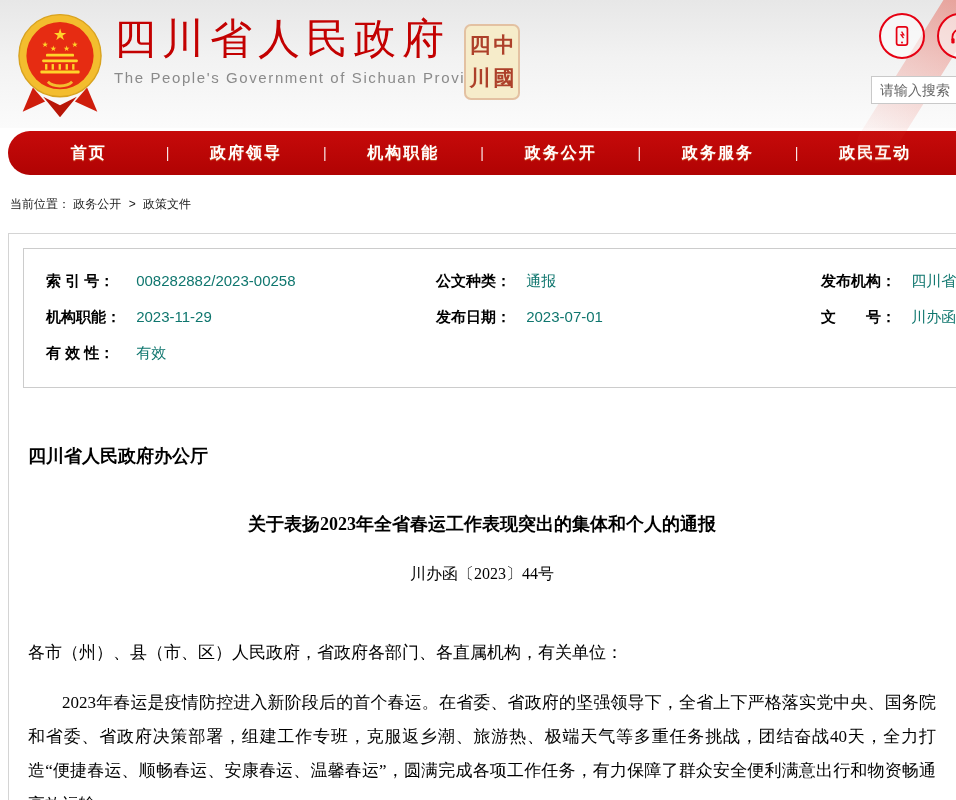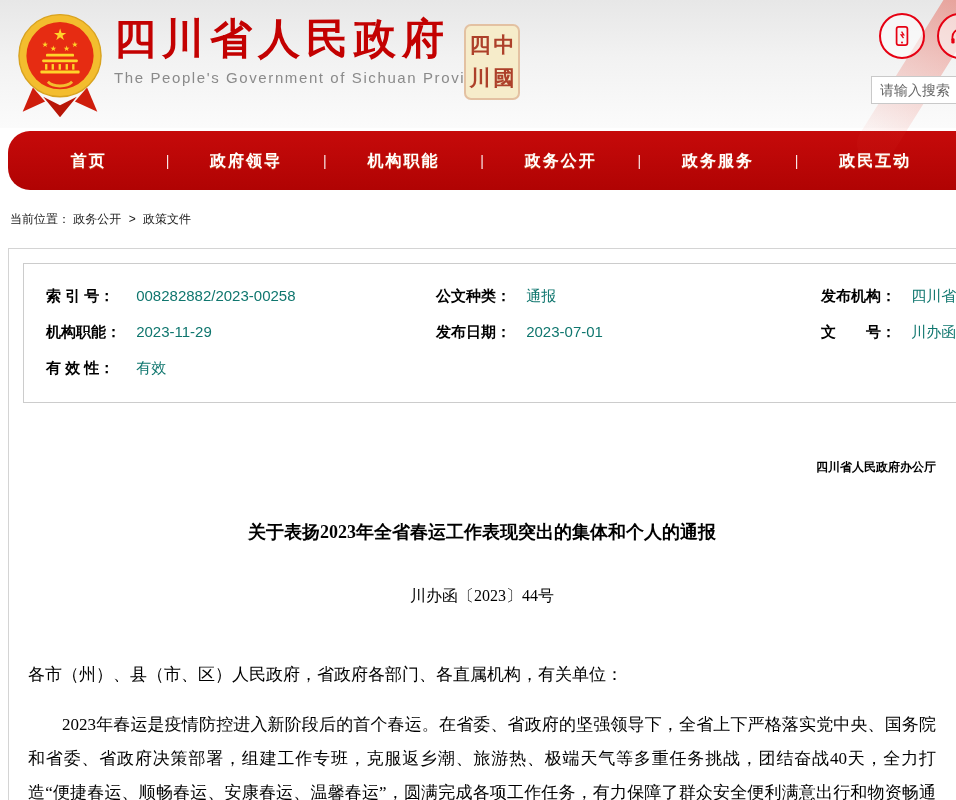--- a/index.html
+++ b/index.html
@@ -12,21 +12,21 @@
     position:relative; width:100%; height:128px;
     background:linear-gradient(180deg,#e7e7e7 0%,#f2f2f2 45%,#fbfbfb 100%);
   }
   .swoosh {
     position:absolute; left:900px; top:-25px; width:38px; height:200px;
     transform:rotate(32deg); border-radius:24px;
     background:linear-gradient(180deg, rgba(231,76,60,.48), rgba(231,76,60,.06) 85%);
   }
   .emblem { position:absolute; left:18px; top:8px; width:84px; height:114px; }
   .titles { position:absolute; left:114px; top:16px; }
-  .site-title { font-size:42px; font-weight:bold; color:#c30101; letter-spacing:6px; line-height:1.1; }
+  .site-title { font-size:42px; font-weight:normal; color:#c30101; letter-spacing:6px; line-height:1.1; }
   .site-subtitle { font-size:15px; color:#8a8a8a; letter-spacing:1.6px; margin-top:7px; }
   .seal {
     position:absolute; left:464px; top:24px; width:56px; height:76px;
     background:#f6ecca; border-radius:7px; padding:5px 4px;
     display:grid; grid-template-columns:1fr 1fr; grid-template-rows:1fr 1fr;
     box-shadow:inset 0 0 0 2px rgba(173,64,42,.25);
   }
   .seal span {
     color:#ad402a; font-weight:bold; font-size:21px; line-height:1;
     display:flex; align-items:center; justify-content:center;
@@ -41,24 +41,24 @@
   .icon-hotline { left:937px; }
   .search-input {
     position:absolute; left:871px; top:76px; width:140px; height:28px;
     border:1px solid #c9c9c9; background:#fff; padding:0 8px;
     font-size:14px; color:#333; font-family:"Liberation Sans", sans-serif;
   }
   .search-input::placeholder { color:#666; opacity:1; }
 
   
   .main-nav {
-    margin:3px 0 0 8px; width:948px; height:59px;
+    margin:3px 0 0 8px; width:948px; height:44px;
     background:linear-gradient(180deg,#c60a0a,#b00303);
     border-radius:22px 0 0 22px;
-    display:flex; align-items:center; padding:0 4px;
+    display:flex; align-items:center; padding:0 4px;justify-content:center;
   }
   .nav-item {
     flex:1; text-align:center; color:#fff; font-weight:bold; font-size:16px;
     letter-spacing:2px; text-decoration:none; line-height:42px; cursor:pointer;
     text-shadow:0 1px 1px rgba(255,210,90,.35);
   }
   .nav-sep { color:rgba(255,255,255,.9); font-size:14px; }
 
   
   .breadcrumb { margin:21px 0 0 10px; font-size:12px; color:#1a1a1a; }
@@ -75,23 +75,23 @@
     padding:14px 0 16px 22px;
     display:grid; grid-template-columns:390px 385px 300px;
     grid-auto-rows:36px; align-items:center;
     font-size:15px;
   }
   .meta-label { display:inline-block; min-width:86px; font-weight:bold; }
   .meta-value { color:#0f766e; }
 
   
   .article { margin-left:19px; width:908px; font-family:"Liberation Serif", serif; }
-  .org-title  { margin-top:56px; text-align:right; font-size:12px; font-weight:bold; }
+  .org-title  { margin-top:56px; text-align:left; font-size:18px; font-weight:bold; }
   .doc-title  { margin-top:44px; text-align:center; font-size:18px; font-weight:bold;font-family:Liberation Serif, serif; }
-  .doc-number { margin-top:42px; text-align:center; font-size:16px; }
+  .doc-number { margin-top:28px; text-align:center; font-size:16px; }
   .salutation { margin-top:56px; font-size:17px; }
   .para {
     margin-top:22px; font-size:17px; line-height:34px;
     text-indent:2em; text-align:justify;
   }
 </style>
 </head>
 <body>
 
 <div class="viewport">

